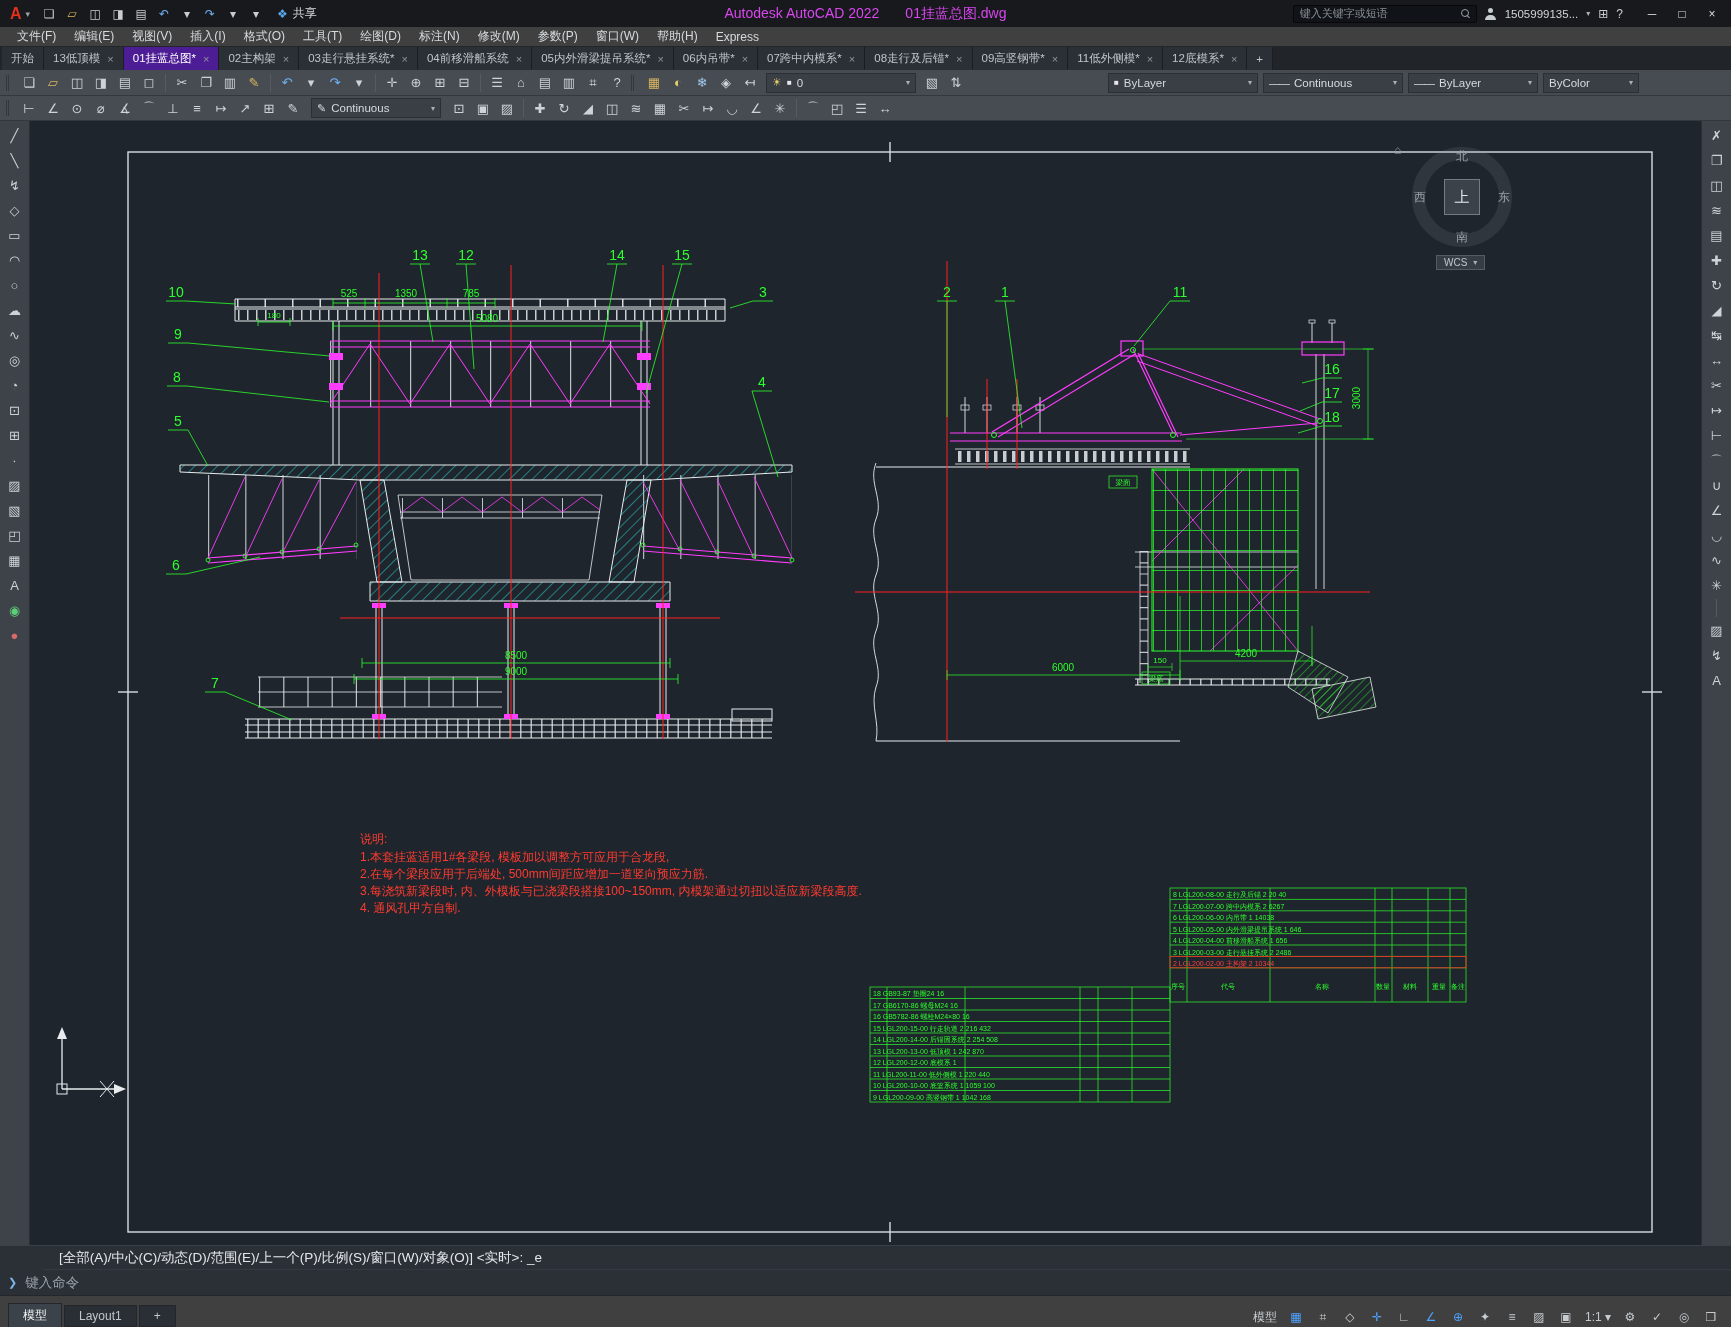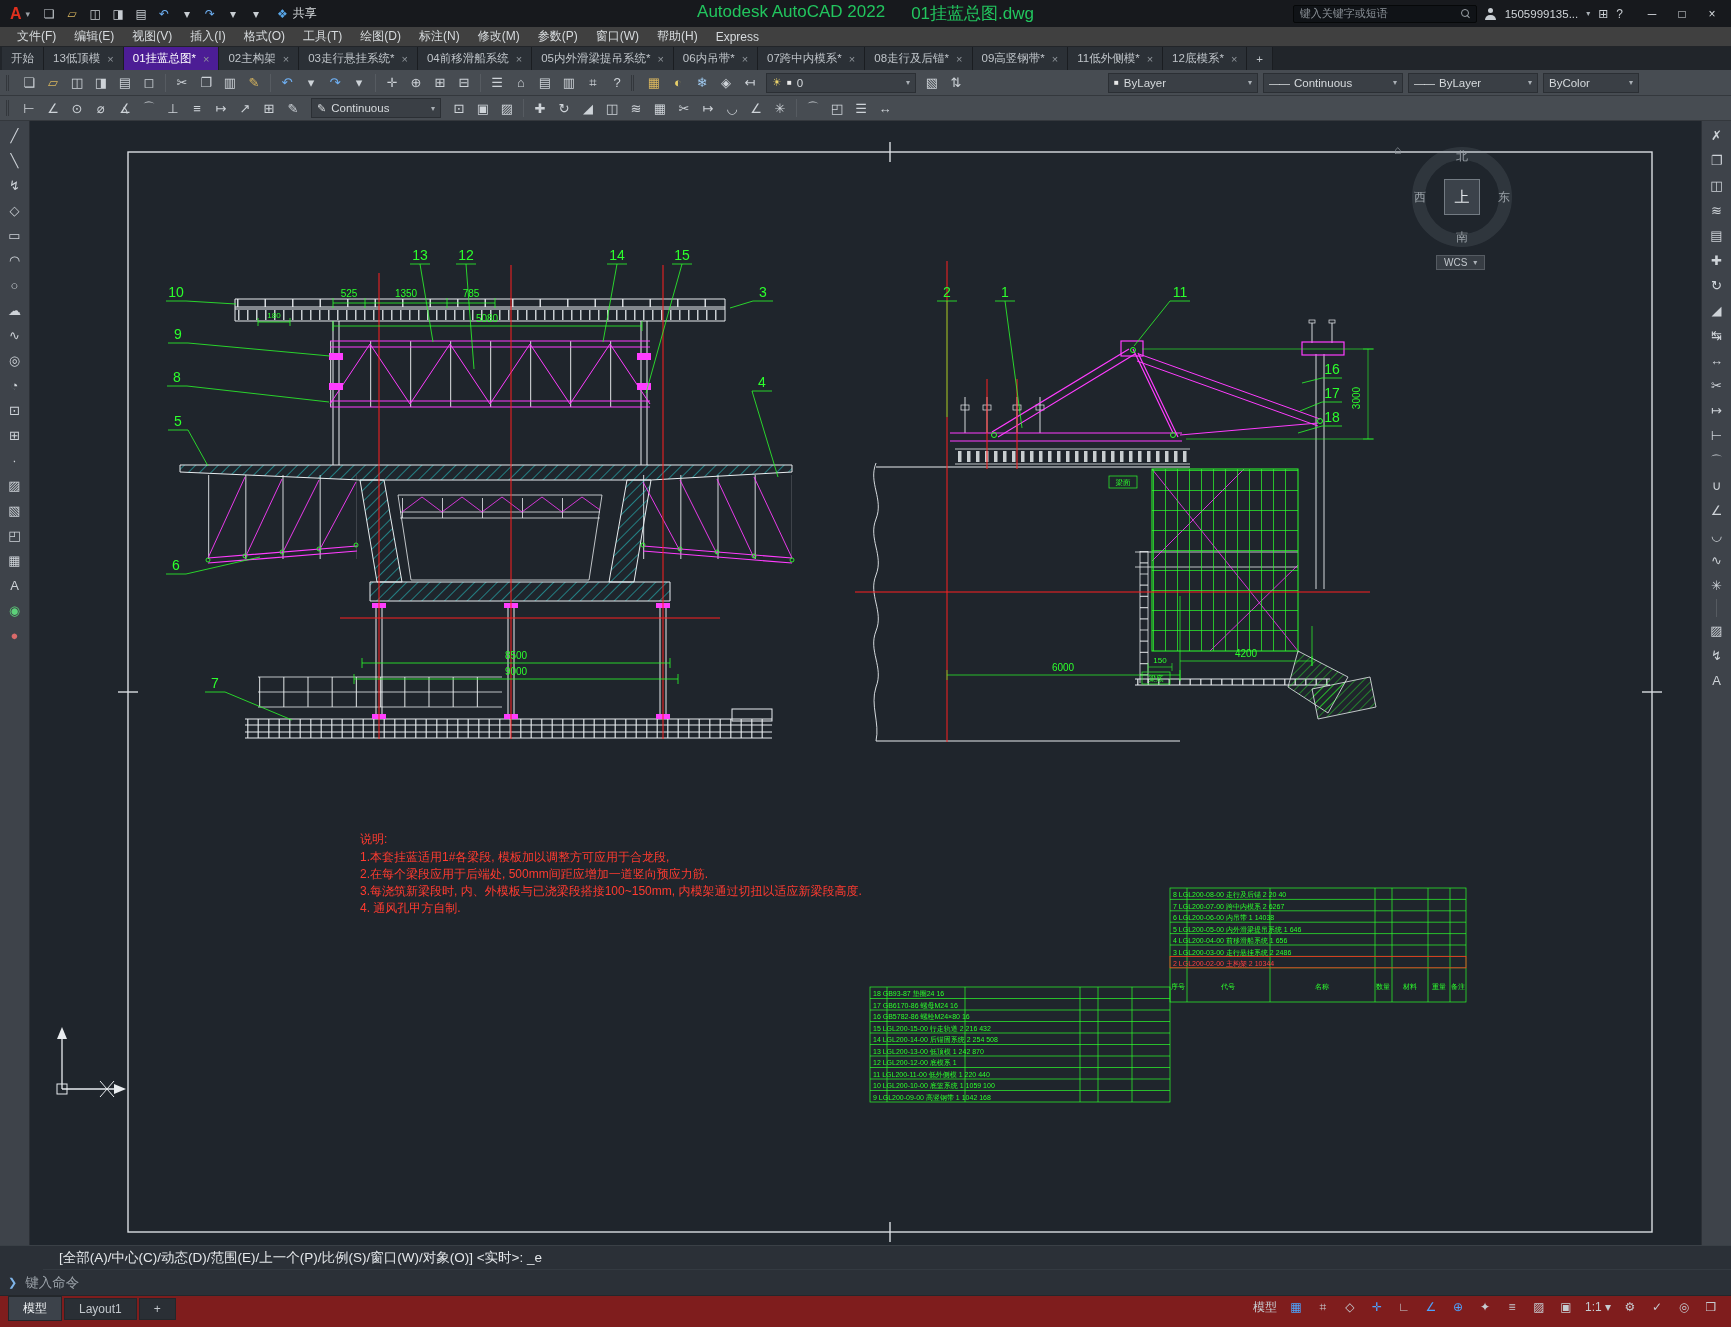--- a/index.html
+++ b/index.html
@@ -6,21 +6,21 @@
   html,body { width:1731px; height:1327px; overflow:hidden; background:#17191d;
     font-family:"Liberation Sans","DejaVu Sans",sans-serif; color:#ced3d8; }
   
   .titlebar { height:27px; background:#17191d; display:flex; align-items:center; padding:0 4px; position:relative; }
   .logo { color:#e0301e; font-weight:bold; font-size:16px; padding:0 4px 0 6px; }
   .logocaret { font-size:9px; color:#9aa0a6; margin-right:8px; }
   .qat { display:flex; align-items:center; gap:1px; }
   .qbtn { width:22px; text-align:center; font-size:12px; color:#c8cdd2; cursor:default; }
   .share { display:flex; align-items:center; gap:5px; margin-left:10px; font-size:12px; color:#d6dadd; }
   .shic { color:#58a6e8; font-size:12px; }
-  .title-center { position:absolute; left:50%; transform:translateX(-50%); font-size:17px; color:#22c55e; display:flex; gap:26px; }
+  .title-center { position:absolute; left:50%; transform:translateX(-50%); font-size:14px; color:#d946ef; display:flex; gap:26px; }
   .tright { margin-left:auto; display:flex; align-items:center; gap:8px; }
   .searchbox { width:184px; height:18px; background:#101317; border:1px solid #060809; border-radius:2px;
     display:flex; align-items:center; padding:0 6px; gap:6px; }
   .searchtext { flex:1; font-size:11px; color:#8a9096; white-space:nowrap; overflow:hidden; }
   .mag { width:9px; height:9px; position:relative; flex:none; }
   .mag::before { content:""; position:absolute; width:6px; height:6px; border:1.4px solid #9aa0a6; border-radius:50%; }
   .mag::after { content:""; position:absolute; width:4px; height:1.4px; background:#9aa0a6; transform:rotate(45deg); left:5px; top:7px; }
   .person { width:12px; height:12px; position:relative; }
   .person::before { content:""; position:absolute; width:5px; height:5px; border-radius:50%; background:#c8cdd2; left:3.5px; top:0; }
   .person::after { content:""; position:absolute; width:11px; height:5px; border-radius:5px 5px 0 0; background:#c8cdd2; left:0.5px; bottom:0; }
@@ -80,21 +80,21 @@
   .wcsbox { position:absolute; left:1406px; top:134px; background:rgba(58,64,71,0.9); border:1px solid #555b62;
     font-size:10px; color:#c2c7cc; padding:1px 7px; display:flex; gap:6px; align-items:center; z-index:3; }
   
   .cmd { height:50px; background:#2b3037; border-top:1px solid #3a4046; }
   .cmd-history { height:24px; display:flex; align-items:center; padding:0 16px; font-size:13.5px; color:#e4e7ea;
     border-bottom:1px solid #343a41; white-space:nowrap;margin-left:43px; }
   .cmd-input { height:25px; display:flex; align-items:center; gap:8px; padding:0 8px; }
   .cmd-badge { font-size:11px; color:#7fb4e8; }
   .cmd-prompt { font-size:13.5px; color:#9aa1a8; }
   
-  .statusbar { height:33px; background:#7f1d1d; border-top:1px solid #23272b; display:flex; align-items:flex-start; padding:0 8px; }
+  .statusbar { height:33px; background:#404040; border-top:1px solid #23272b; display:flex; align-items:flex-end; padding:0 8px; }
   .ltabs { display:flex; align-items:center; gap:2px; }
   .ltab { font-size:12px; color:#c2c7cc; background:#2a2f35; border:1px solid #23272b; padding:3px 14px; }
   .ltab.active { background:#3c424a; color:#eef1f3; }
   .statusicons { margin-left:auto; display:flex; align-items:center; gap:3px; }
   .sbtn { min-width:24px; height:22px; display:flex; align-items:center; justify-content:center;
     font-size:12px; color:#c6cbd0; padding:0 4px; white-space:nowrap; }
   
   svg text { font-family:"Liberation Sans","DejaVu Sans",sans-serif; }
   .bal { fill:#2cff2c; font-size:14px; text-anchor:middle; }
   .dim { fill:#2cff2c; font-size:10px; text-anchor:middle; }

